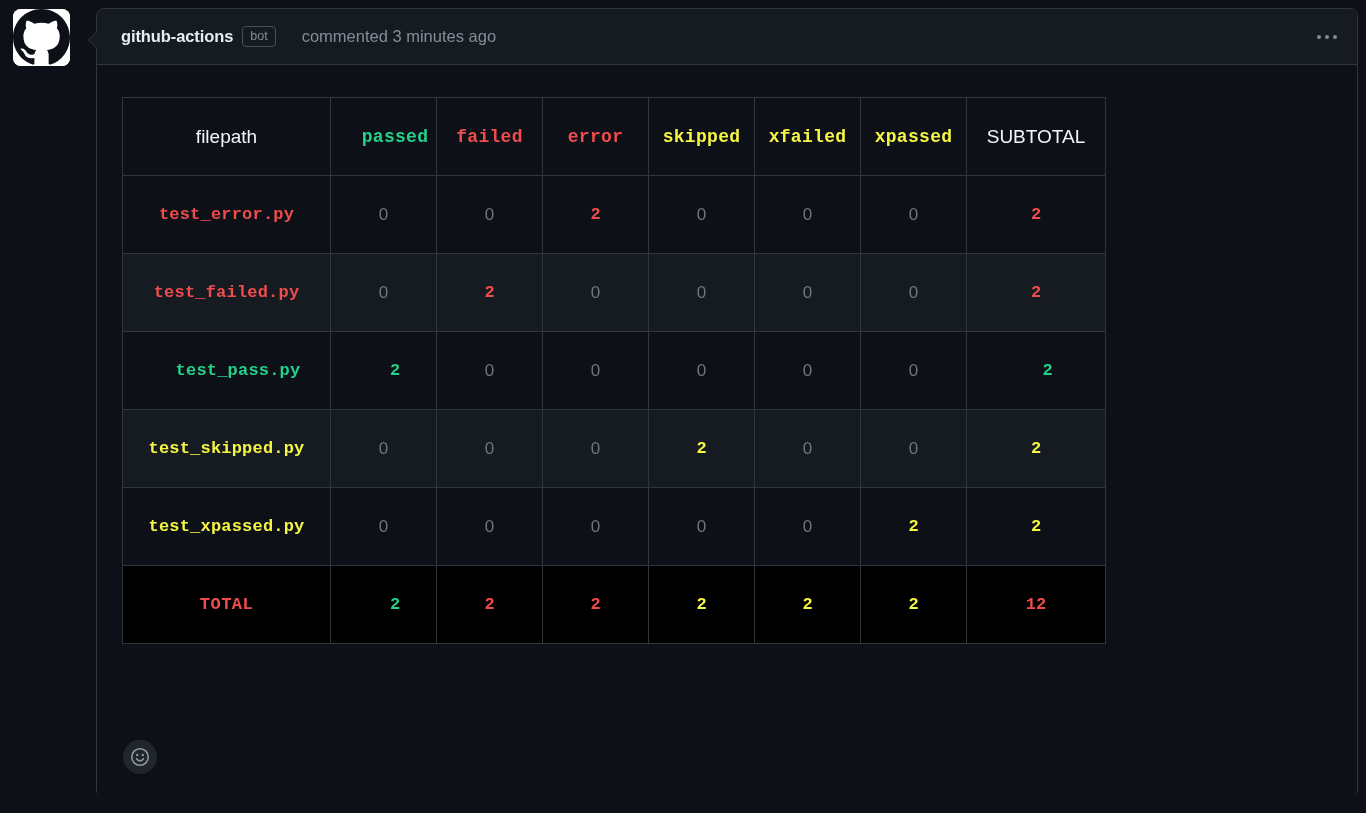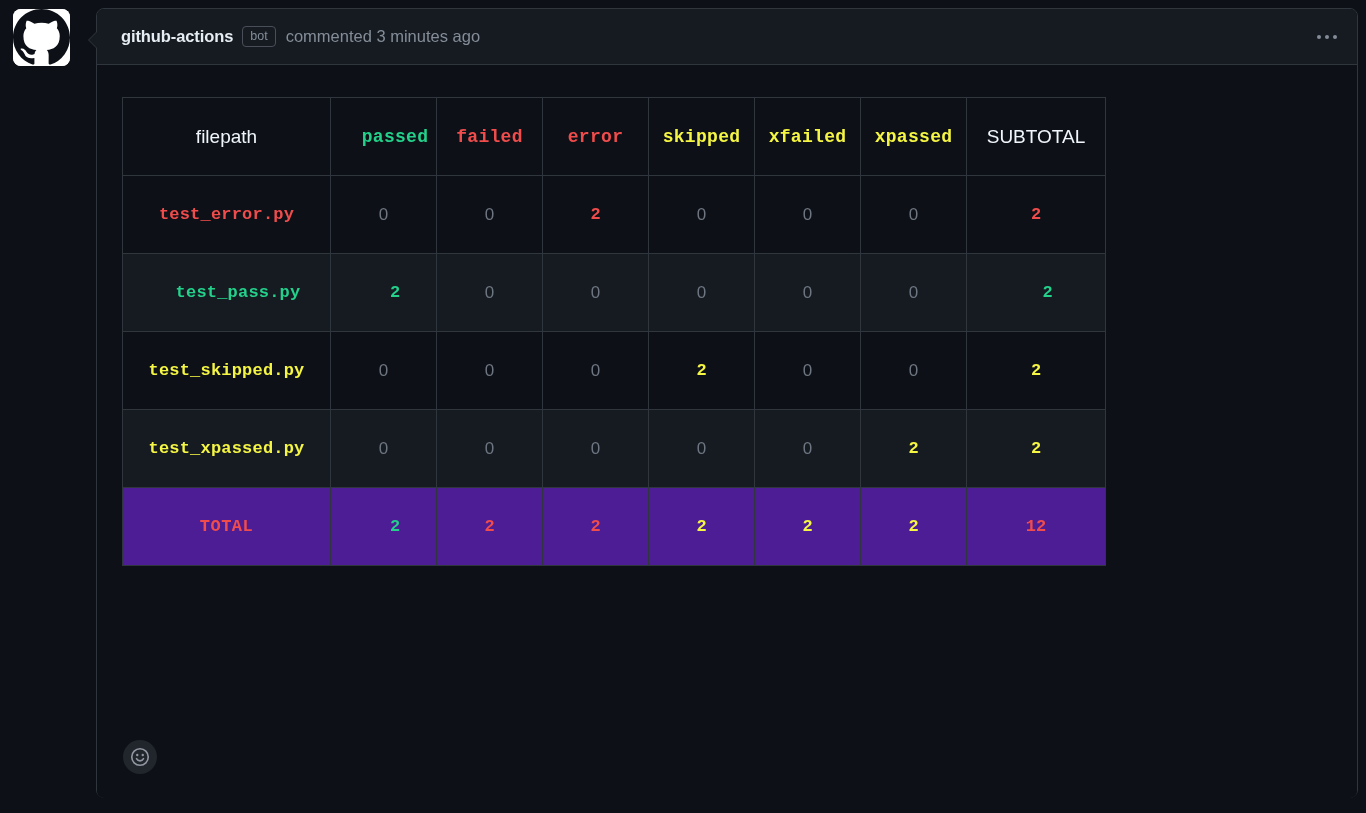--- a/index.html
+++ b/index.html
@@ -92,21 +92,21 @@
     padding: 1px 7px 2px;
     border: 1px solid #484f58;
     border-radius: 4px;
     color: #848d97;
     font-size: 12.5px;
     line-height: 16px;
     font-weight: 500;
   }
 
   .commented-text {
-    margin-left: 10px;
+    margin-left: 26px;
     color: #848d97;
     font-size: 16.5px;
   }
 
   .kebab {
     position: absolute;
     right: 16px;
     top: 50%;
     transform: translateY(-50%);
     display: flex;
@@ -148,21 +148,21 @@
   .results-table thead th { height: 78px; }
   .results-table tbody tr { height: 78px; }
 
   .col-filepath { width: 208px; }
   .col-num      { width: 106px; }
   .col-subtotal { width: 139px; }
 
   thead tr { background: #0d1117; }
   tbody tr:nth-child(odd)  { background: #0d1117; }
   tbody tr:nth-child(even) { background: #161b22; }
-  tbody tr.total-row       { background: #4c1d95; }
+  tbody tr.total-row       { background: #000000; }
 
   .h-sans {
     color: #f0f6fc;
     font-family: "Liberation Sans", sans-serif;
     font-size: 19px;
     font-weight: 400;
   }
   .h-mono {
     font-family: "Liberation Mono", "DejaVu Sans Mono", monospace;
     font-size: 18px;
@@ -273,20 +273,30 @@
             <td class="cell-file c-red">test_error.py</td>
             <td class="cell-num c-zero">0</td>
             <td class="cell-num c-zero">0</td>
             <td class="cell-num nz c-red">2</td>
             <td class="cell-num c-zero">0</td>
             <td class="cell-num c-zero">0</td>
             <td class="cell-num c-zero">0</td>
             <td class="cell-num nz c-red">2</td>
           </tr>
 
+          <tr>
+            <td class="cell-file c-red">test_failed.py</td>
+            <td class="cell-num c-zero">0</td>
+            <td class="cell-num nz c-red">2</td>
+            <td class="cell-num c-zero">0</td>
+            <td class="cell-num c-zero">0</td>
+            <td class="cell-num c-zero">0</td>
+            <td class="cell-num c-zero">0</td>
+            <td class="cell-num nz c-red">2</td>
+          </tr>
 
           <tr>
             <td class="cell-file c-green">test_pass.py</td>
             <td class="cell-num nz c-green">2</td>
             <td class="cell-num c-zero">0</td>
             <td class="cell-num c-zero">0</td>
             <td class="cell-num c-zero">0</td>
             <td class="cell-num c-zero">0</td>
             <td class="cell-num c-zero">0</td>
             <td class="cell-num nz c-green">2</td>

